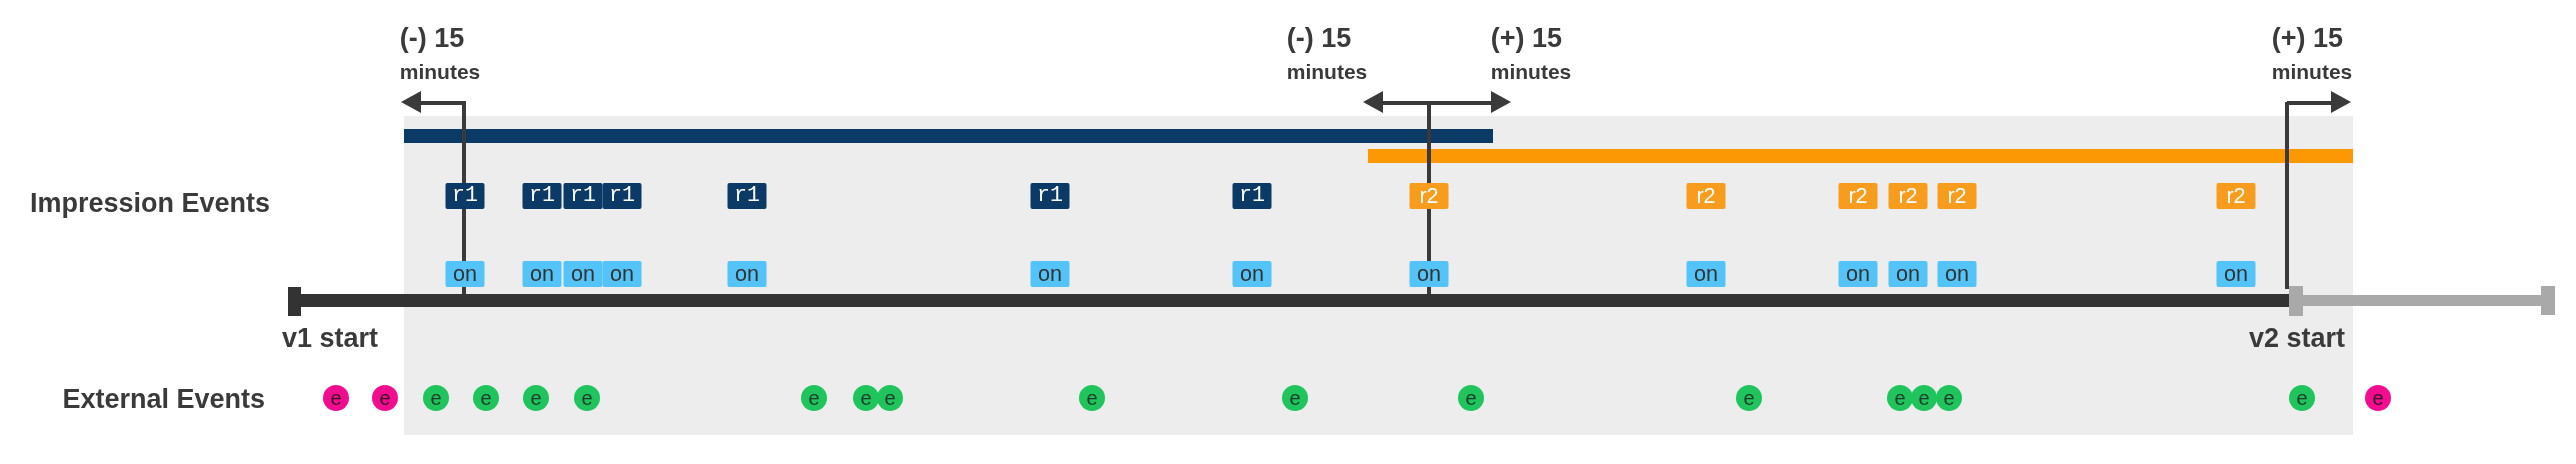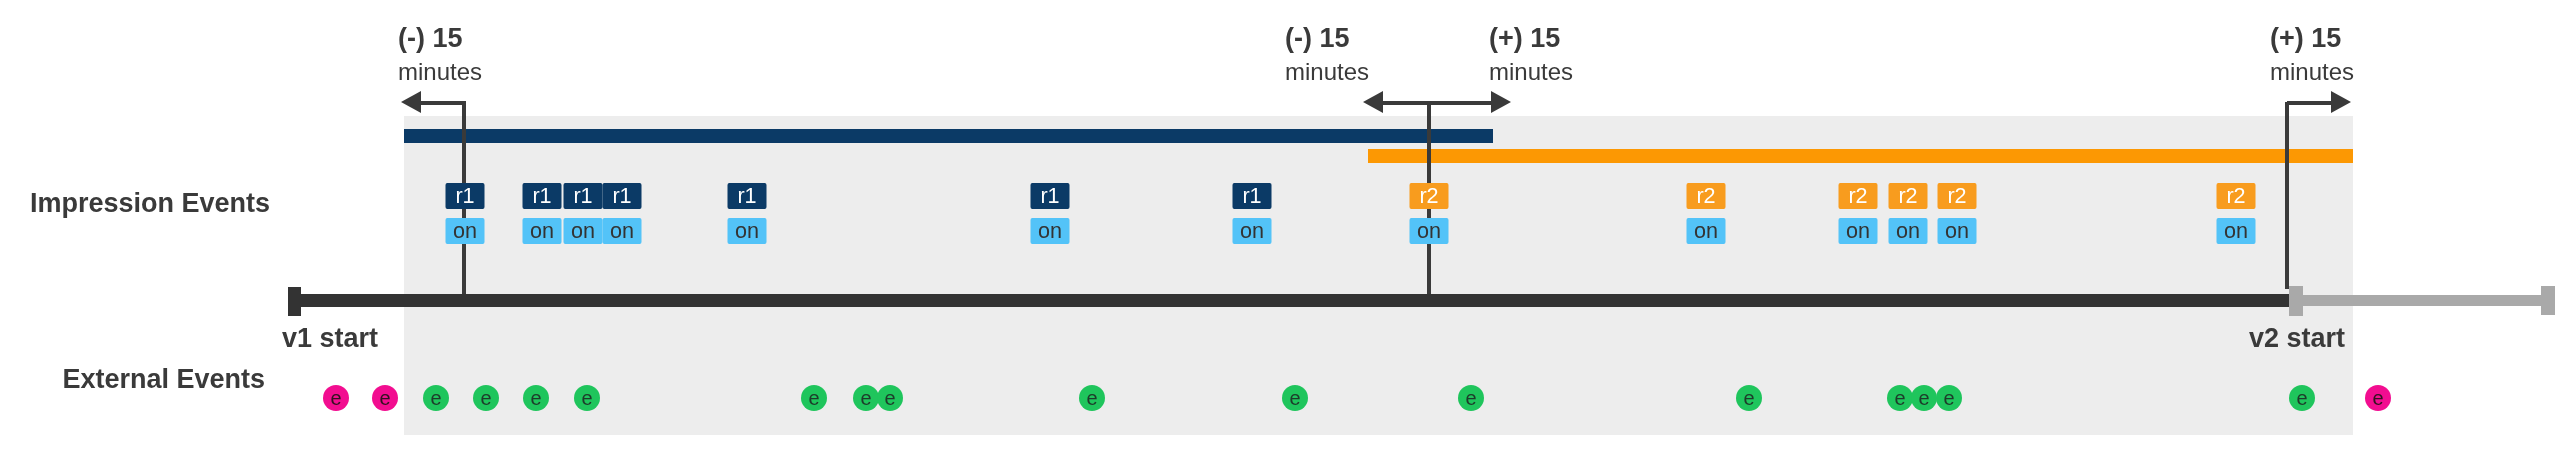--- a/index.html
+++ b/index.html
@@ -30,44 +30,44 @@
   .head.left  { border-right:20px solid #3a3a3a; }
   .head.right { border-left:20px solid #3a3a3a; }
   #head-a  { left:401px;  }
   #head-b1 { left:1363px; }
   #head-b2 { left:1491px; }
   #head-c  { left:2331px; }
 
   
   .ann { position:absolute; top:19px; transform:translateX(-50%); z-index:6; }
   .ann .l1 { font-size:27px; font-weight:bold; line-height:39px; }
-  .ann .l2 { font-size:24px; font-weight:normal; line-height:28px; }
+  .ann .l2 { font-size:21px; font-weight:bold; line-height:28px; }
 
   
   .tl-dark  { position:absolute; left:294px; top:294px; width:1995px; height:13px; background:#333333; z-index:4; }
   .tl-cap-dark { position:absolute; left:288px; top:287px; width:13px; height:29px; background:#333333; z-index:4; }
   .tl-cap-mid  { position:absolute; left:2289px; top:286px; width:14px; height:30px; background:#a9a9a9; z-index:4; }
   .tl-gray  { position:absolute; left:2303px; top:295px; width:240px; height:11.3px; background:#a9a9a9; z-index:4; }
   .tl-cap-end  { position:absolute; left:2541px; top:286px; width:14px; height:29px; background:#a9a9a9; z-index:4; }
 
   
   .row-label { position:absolute; font-size:27px; font-weight:bold; z-index:6; white-space:nowrap; }
   #label-impressions { right:2306px; top:188px;margin-left:40px; }
-  #label-external    { right:2311px; top:364px;margin-left:28px; }
+  #label-external    { right:2311px; top:384px;margin-left:28px; }
   .start-label { position:absolute; top:323px; transform:translateX(-50%); font-size:27px; font-weight:bold; z-index:6; white-space:nowrap; }
   #label-v1 { left:294px;margin-left:36px; }
   #label-v2 { left:2297px; }
 
   
   .imp-event { position:absolute; top:183px; transform:translateX(-50%); display:flex; flex-direction:column; align-items:center; gap:8.5px; z-index:4; }
   .badge { width:39px; height:26px; border-radius:1.9px; display:flex; align-items:center; justify-content:center;
            font-size:21.6px; line-height:1; }
-  .badge.r1 { background:#0b3a66; color:#ffffff; }
+  .badge.r1 { background:#0b3a66; color:#ffffff;font-family:Liberation Mono, monospace; }
   .badge.r2 { background:#f89c1e; color:#ffffff; }
-  .badge.on { background:#53c3f8; color:#333333; }
+  .badge.on { background:#53c3f8; color:#333333;margin-top:43px; }
 
   
   .ext-event { position:absolute; top:385px; transform:translateX(-50%); width:26px; height:26px; border-radius:50%;
                display:flex; align-items:center; justify-content:center; font-size:20px; color:#1d3b2a; z-index:4; }
   .ext-event.green   { background:#1fc55c; }
   .ext-event.magenta { background:#f20d90; color:#32121f; }
 </style>
 </head>
 <body>
 

